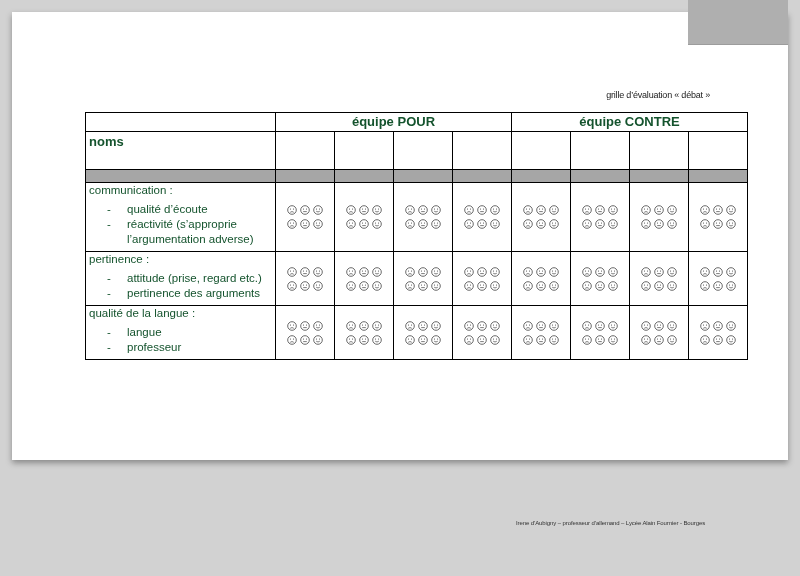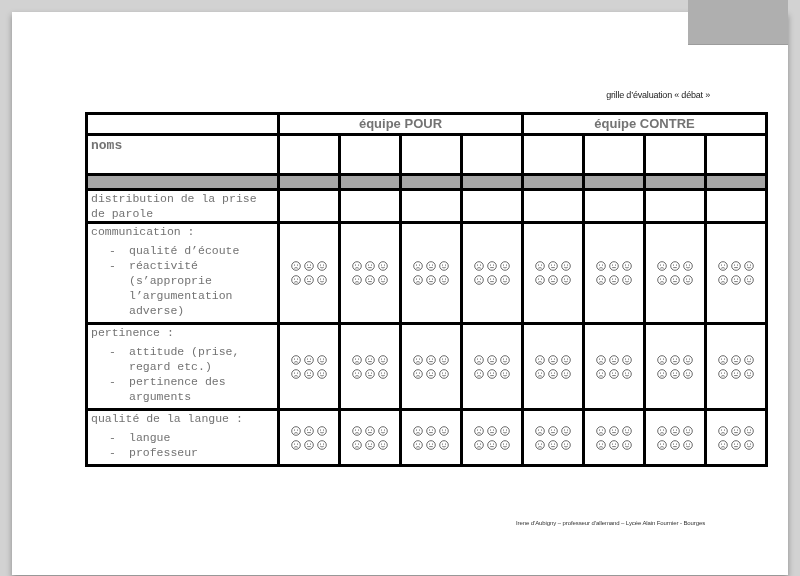--- a/index.html
+++ b/index.html
@@ -1,23 +1,23 @@
 <!DOCTYPE html>
 <html><head>
 <meta charset="utf-8">
 <style>
   html, body { margin:0; padding:0; }
   body { width:800px; height:576px; background:#d2d2d2; position:relative; overflow:hidden; font-family:"Liberation Sans", sans-serif; }
-  .page { position:absolute; left:12px; top:12px; width:776px; height:563px; background:#fff; box-shadow:0 3px 6px rgba(0,0,0,0.35); }
+  .page { position:absolute; left:12px; top:12px; width:776px; height:448px; background:#fff; box-shadow:0 3px 6px rgba(0,0,0,0.35); }
   .corner { position:absolute; left:688px; top:0; width:100px; height:44px; background:#afafaf; border-bottom:1px solid #9c9c9c; }
   .header-note { position:absolute; right:78px; top:78px; font-size:9px; color:#222; font-family:"Liberation Sans Narrow","Liberation Sans", sans-serif; letter-spacing:-0.2px; }
   .footer-note { position:absolute; left:504px; top:508px; font-size:6px; color:#333; letter-spacing:-0.1px; }
   table { position:absolute; left:73px; top:100px; border-collapse:collapse; table-layout:fixed; }
-  td { border:3px solid #000000; padding:0; vertical-align:top; font-size:11.5px; color:#737373; }
-  .c0 { width:186px; padding-left:3px;font-family:Liberation Mono, monospace; }
+  td { border:1px solid #000000; padding:0; vertical-align:top; font-size:11.5px; color:#14532d; }
+  .c0 { width:186px; padding-left:3px; }
   .cw { width:58px; }
   .hdr { text-align:center; font-weight:bold; font-size:13px; height:18px; line-height:18px; }
   .noms { font-weight:bold; font-size:13px; height:35px; padding-top:2px; }
   .grey td { background:#a6a6a6; height:12px; }
   .dist td { height:17px; }
   .crit { line-height:15px; }
   .crit ul { list-style:none; margin:4px; padding:0 0 0 14px; }
   .crit li { position:relative; padding-left:20px; }
   .crit li::before { content:"-"; position:absolute; left:0; }
   .face-cell { vertical-align:middle; text-align:center; }
@@ -54,33 +54,20 @@
           <td></td>
           <td></td>
           <td></td>
           <td></td>
           <td></td>
           <td></td>
           <td></td>
         </tr>
     </tbody>
       <tbody id="crit-body">
-        <tr class="dist">
-          <td class="c0 crit">
-            <div>distribution de la prise de parole</div>
-          </td>
-          <td class="face-cell"></td>
-          <td class="face-cell"></td>
-          <td class="face-cell"></td>
-          <td class="face-cell"></td>
-          <td class="face-cell"></td>
-          <td class="face-cell"></td>
-          <td class="face-cell"></td>
-          <td class="face-cell"></td>
-        </tr>
         <tr>
           <td class="c0 crit">
             <div>communication :</div>
             <ul>
               <li>qualité d’écoute</li>
               <li>réactivité (s’approprie l’argumentation adverse)</li>
             </ul>
           </td>
           <td class="face-cell">
             <div class="frow">

